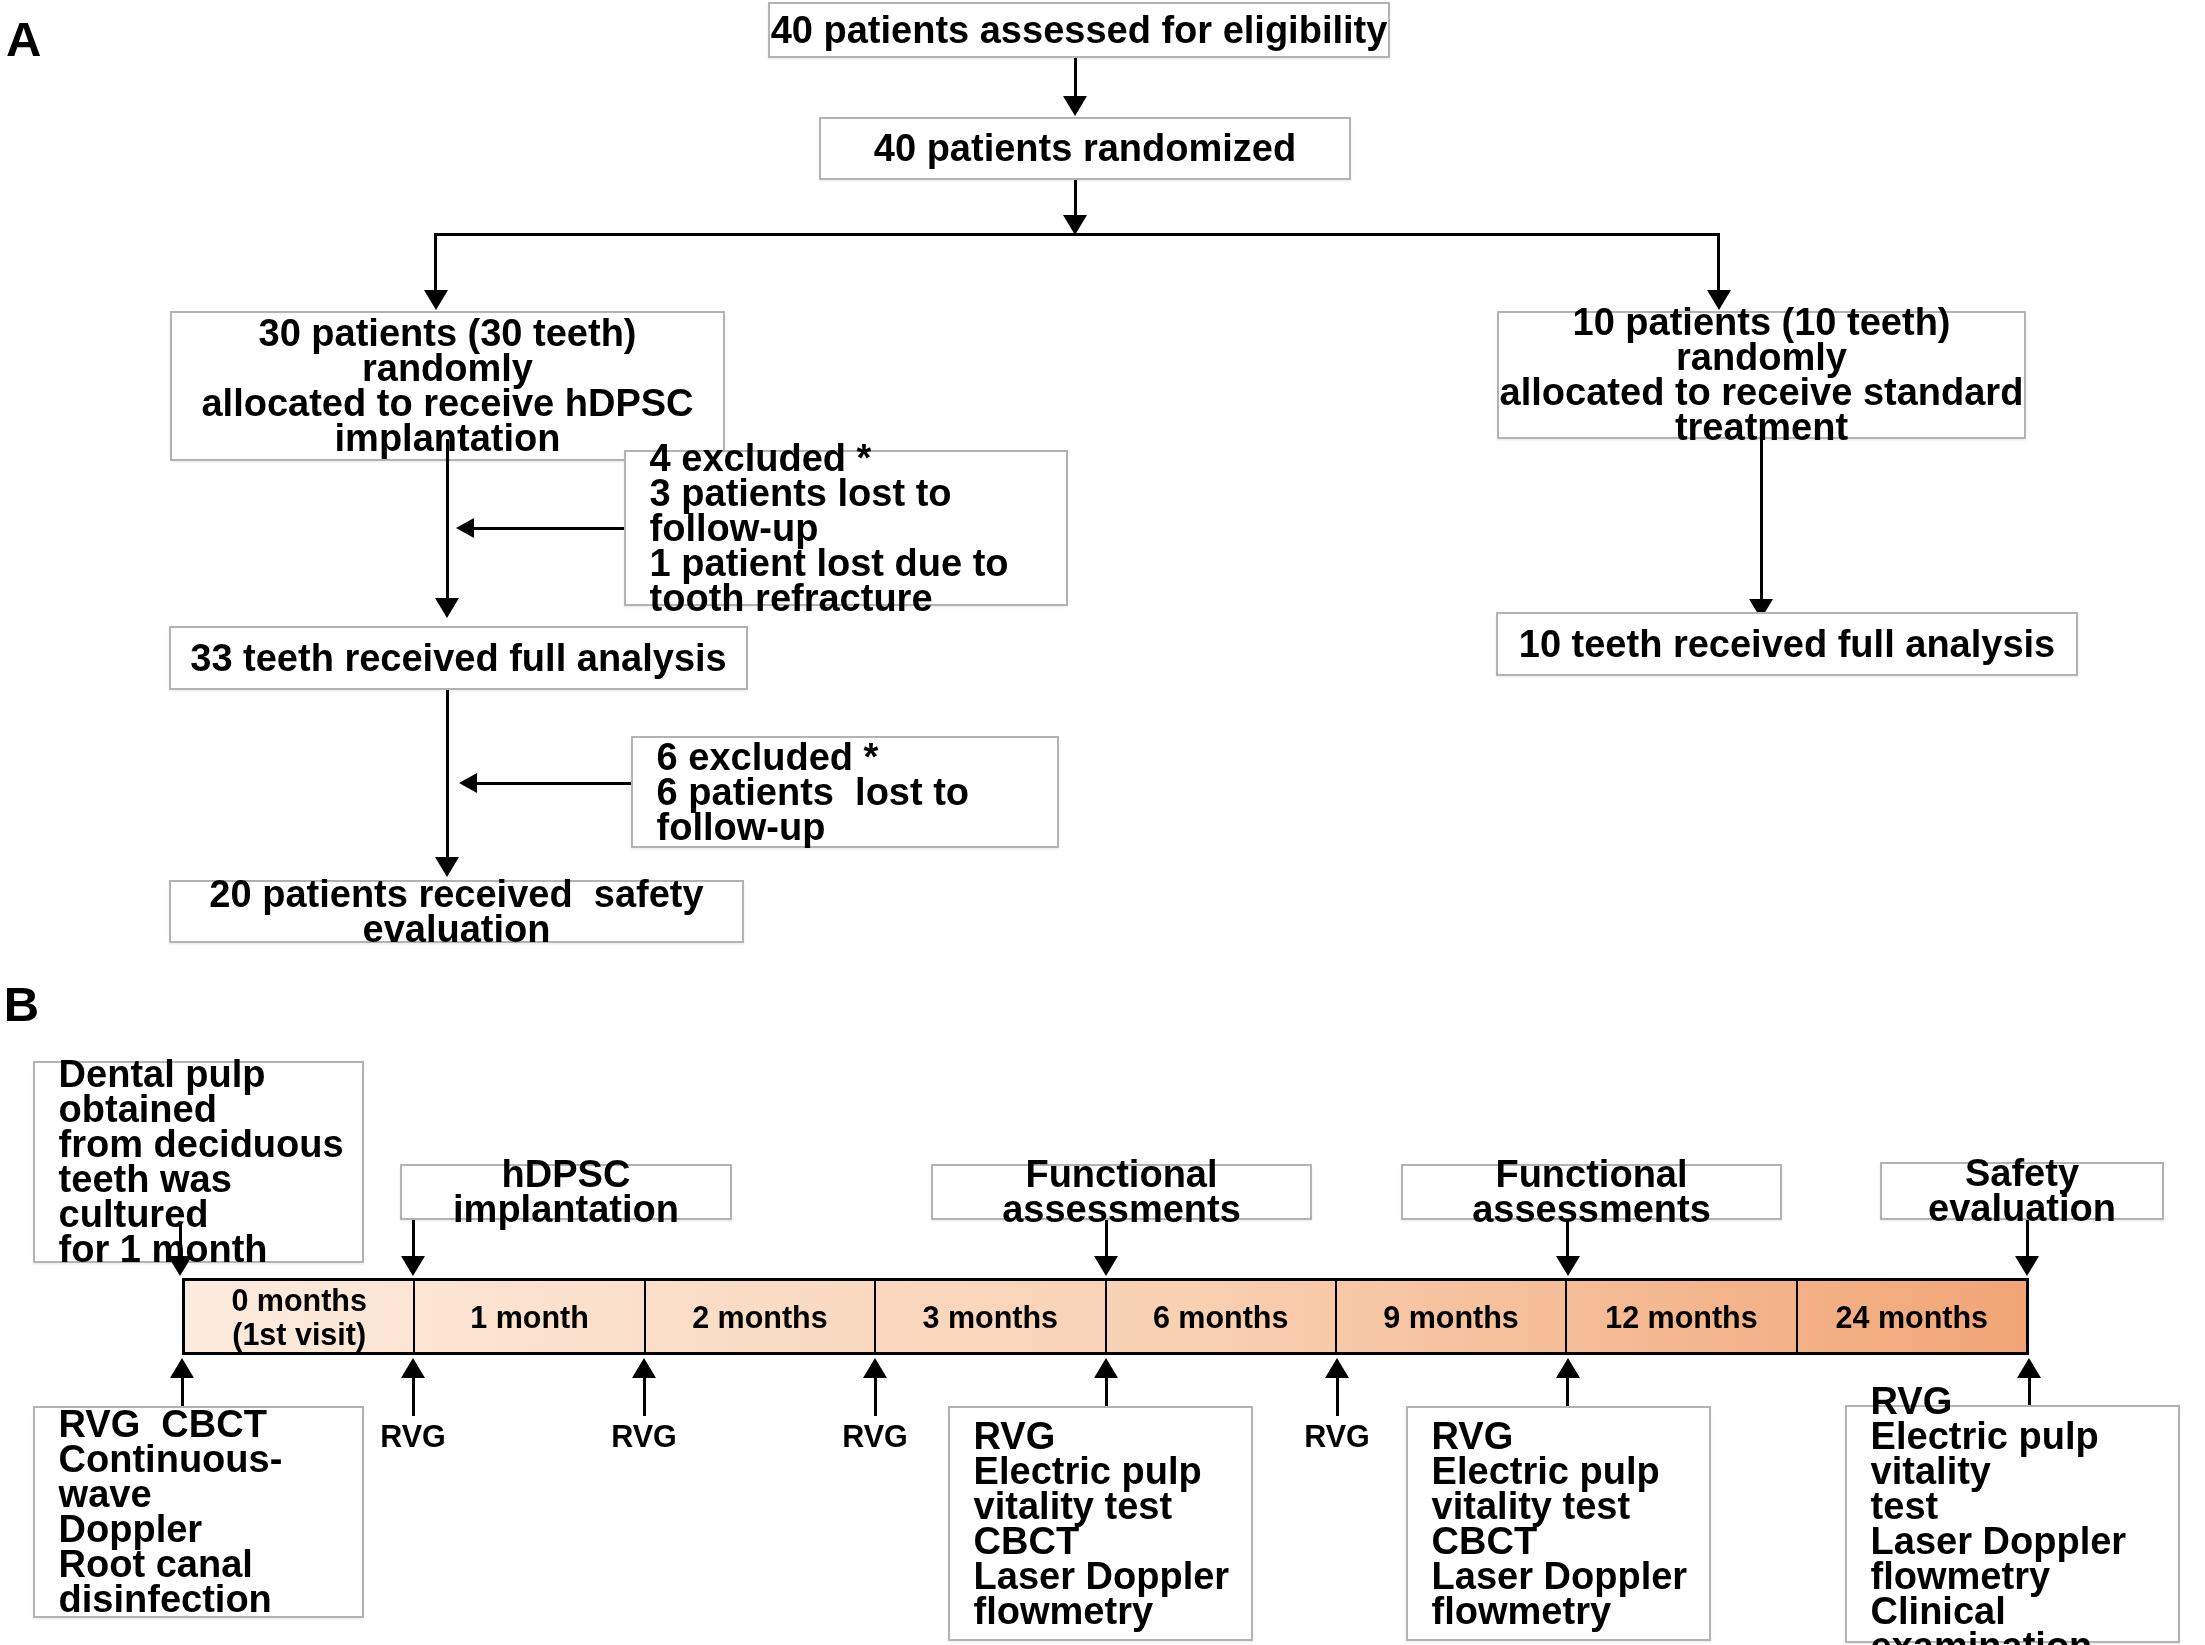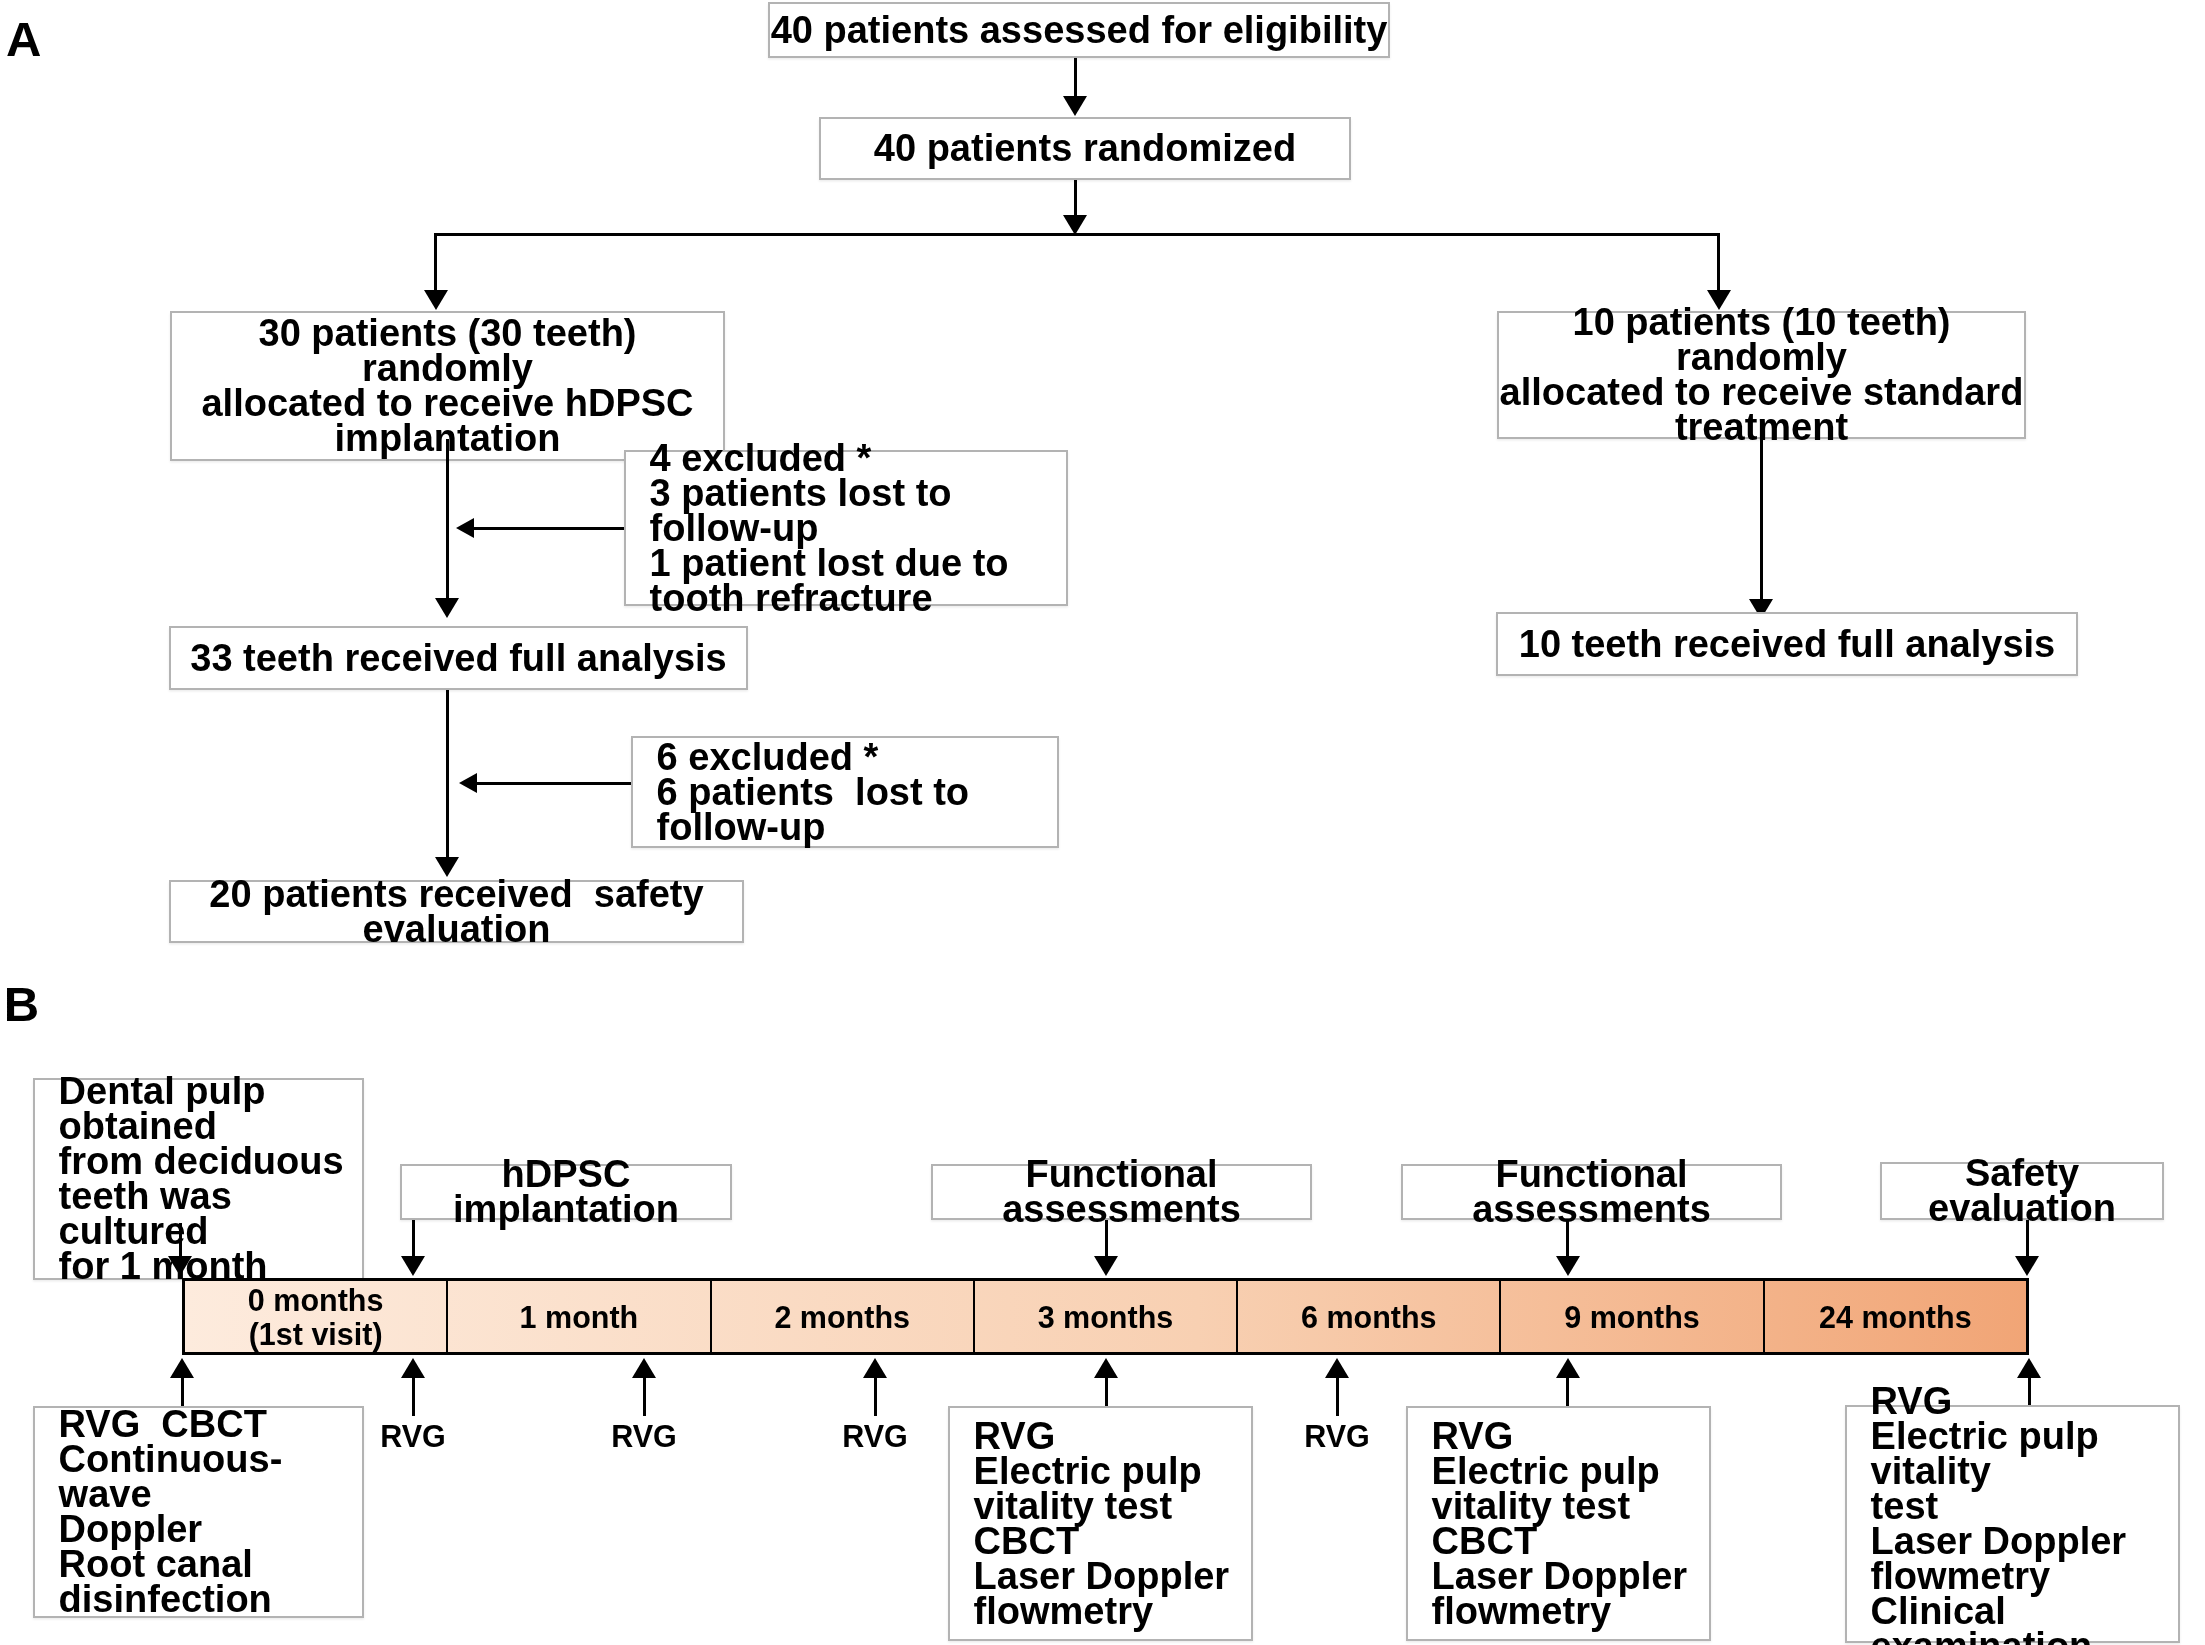--- a/index.html
+++ b/index.html
@@ -137,21 +137,21 @@
 
   <div class="box center" style="left:169px; top:880px; width:575px; height:63px;">20 patients received  safety evaluation</div>
 
   <div class="vline" style="left:1760px; top:439px; height:162px;"></div>
   <div class="arr-down" style="left:1749px; top:599px;"></div>
 
   <div class="box center" style="left:1496px; top:612px; width:582px; height:64px;">10 teeth received full analysis</div>
 
   <div class="panel-label" style="left:3.8px; top:976px;">B</div>
 
-  <div class="box leftalign" style="left:33px; top:1061px; width:331px; height:202px;margin-top:17px;">Dental pulp obtained
+  <div class="box leftalign" style="left:33px; top:1061px; width:331px; height:202px;">Dental pulp obtained
 from deciduous
 teeth was cultured
 for 1 month</div>
 
   <div class="box center" style="left:400px; top:1164px; width:332px; height:56px;">hDPSC implantation</div>
 
   <div class="box center" style="left:931px; top:1164px; width:381px; height:56px;">Functional assessments</div>
 
   <div class="box center" style="left:1401px; top:1164px; width:381px; height:56px;">Functional assessments</div>
 
@@ -169,20 +169,21 @@
   <div class="arr-down" style="left:2015px; top:1256px;"></div>
 
   <div class="timeline-bar">
     <div class="timeline-seg">0 months
 (1st visit)</div>
     <div class="timeline-seg">1 month</div>
     <div class="timeline-seg">2 months</div>
     <div class="timeline-seg">3 months</div>
     <div class="timeline-seg">6 months</div>
     <div class="timeline-seg">9 months</div>
+    <div class="timeline-seg">12 months</div>
     <div class="timeline-seg">24 months</div>
   </div>
 
   <div class="arr-up" style="left:170px; top:1358px;"></div>
   <div class="vline" style="left:181px; top:1376px; height:30.5px;"></div>
 
   <div class="arr-up" style="left:401px; top:1358px;"></div>
   <div class="vline" style="left:412px; top:1376px; height:40px;"></div>
 
   <div class="arr-up" style="left:632px; top:1358px;"></div>

